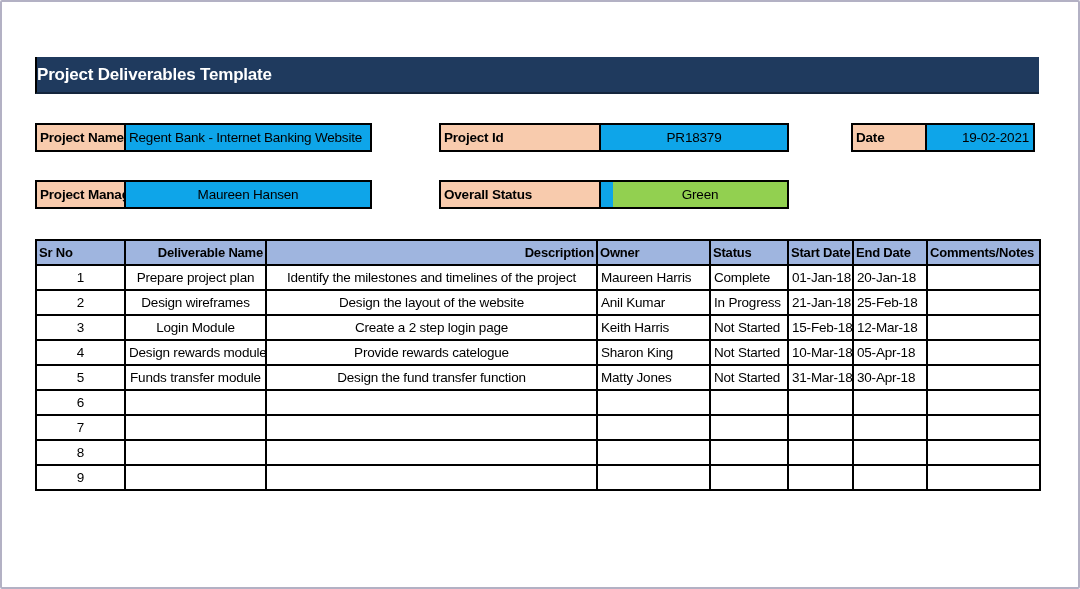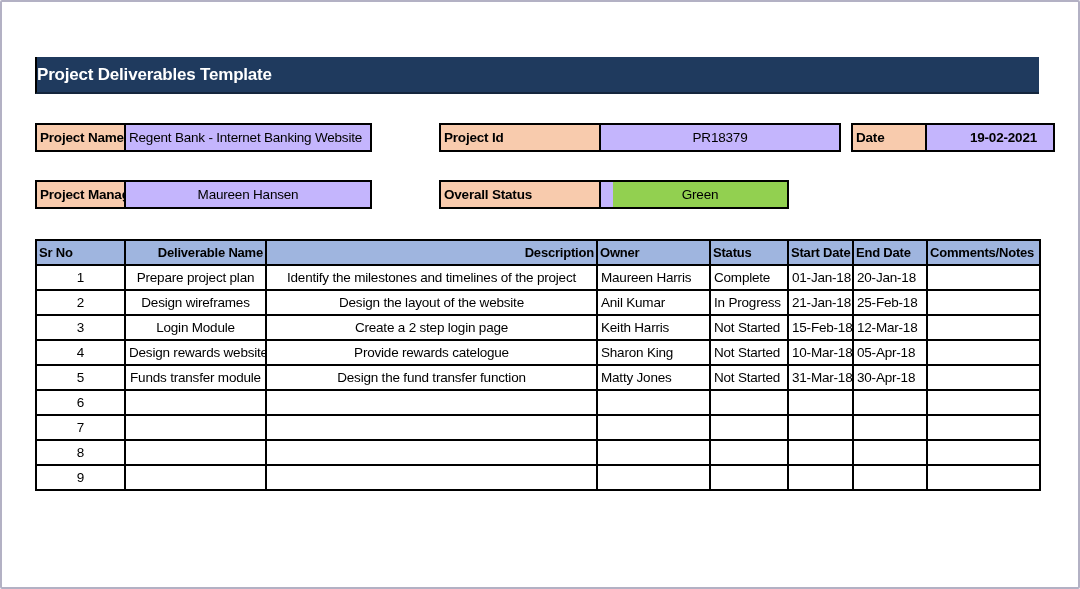--- a/index.html
+++ b/index.html
@@ -17,41 +17,41 @@
   .title-bar{
     position:absolute; left:33px; top:55px; width:1004px; height:37px;
     box-sizing:border-box; background:var(--navy);
     border-left:2px solid #000; border-bottom:2px solid #14263d;
     display:flex; align-items:center; justify-content:flex-start;
   }
   .title-bar span{color:#fff; font-weight:bold; font-size:17px;}
   
   .field{
     position:absolute; display:flex; height:29px; box-sizing:border-box;
-    border:2px solid var(--grid); background:#c4b5fd; font-size:13.5px;
+    border:2px solid var(--grid); background:#0ea5e9; font-size:13.5px;
     align-items:stretch;
   }
   .field .label{
     background:var(--peach); font-weight:bold; flex:none; box-sizing:border-box;
     border-right:2px solid var(--grid); display:flex; align-items:center;
     padding:0 2px 0 3px; white-space:nowrap; overflow:hidden;
   }
   .field .value{
     flex:1; display:flex; align-items:center; white-space:nowrap;
     overflow:hidden; box-sizing:border-box;
   }
   #field-project-name{left:33px; top:121px; width:337px;}
   #field-project-name .label{width:89px;}
   #field-project-name .value{padding-left:3px;}
-  #field-project-id{left:437px; top:121px; width:402px;justify-content:space-between;}
+  #field-project-id{left:437px; top:121px; width:350px;justify-content:space-between;}
   #field-project-id .label{width:160px;}
   #field-project-id .value{justify-content:center;}
-  #field-date{left:849px; top:121px; width:204px;text-align:center;}
+  #field-date{left:849px; top:121px; width:184px;text-align:center;}
   #field-date .label{width:74px;}
-  #field-date .value{justify-content:flex-end; padding-right:16px;font-weight:bold;}
+  #field-date .value{justify-content:flex-end; padding-right:4px;}
   #field-project-manager{left:33px; top:178px; width:337px;}
   #field-project-manager .label{width:89px;}
   #field-project-manager .value{justify-content:center;}
   #field-overall-status{left:437px; top:178px; width:350px;}
   #field-overall-status .label{width:160px;}
   #field-overall-status .value{justify-content:center; background:var(--green);margin-left:12px;}
   
   table.deliverables{
     position:absolute; left:33px; top:237px; width:1004px;
     border-collapse:collapse; table-layout:fixed; font-size:13.5px;padding-left:16px;
@@ -152,21 +152,21 @@
           <td class="c1">Login Module</td>
           <td class="c2">Create a 2 step login page</td>
           <td class="c3">Keith Harris</td>
           <td class="c4">Not Started</td>
           <td class="c5">15-Feb-18</td>
           <td class="c6">12-Mar-18</td>
           <td class="c7"></td>
         </tr>
         <tr>
           <td class="c0">4</td>
-          <td class="c1">Design rewards website</td>
+          <td class="c1">Design rewards module</td>
           <td class="c2">Provide rewards catelogue</td>
           <td class="c3">Sharon King</td>
           <td class="c4">Not Started</td>
           <td class="c5">10-Mar-18</td>
           <td class="c6">05-Apr-18</td>
           <td class="c7"></td>
         </tr>
         <tr>
           <td class="c0">5</td>
           <td class="c1">Funds transfer module</td>

